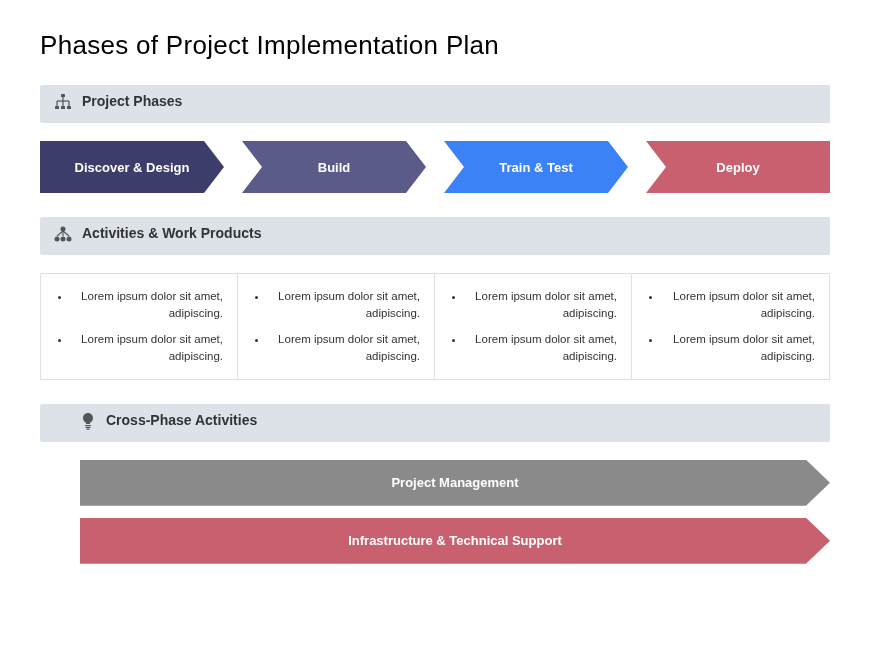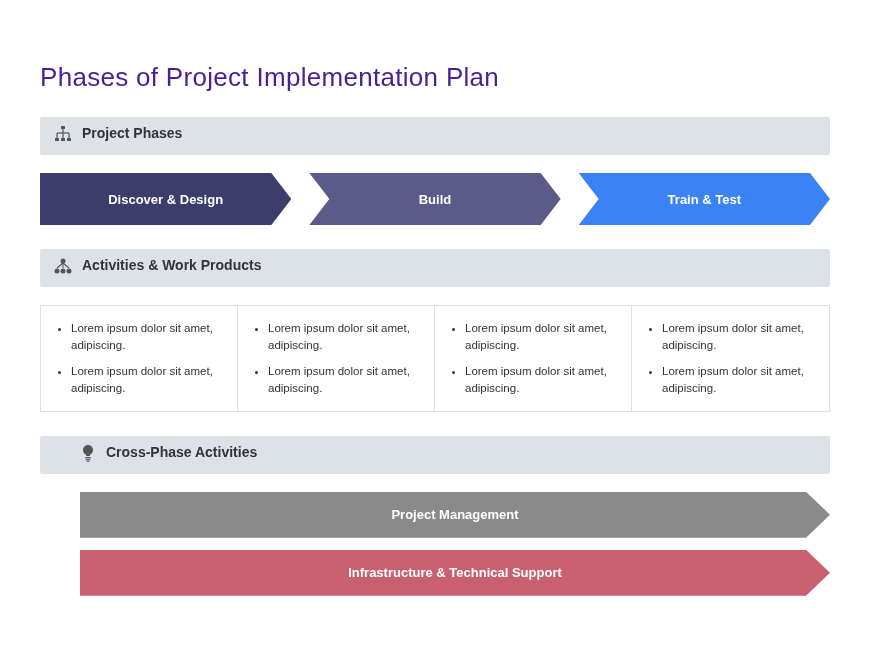--- a/index.html
+++ b/index.html
@@ -7,24 +7,23 @@
       background: #ffffff;
       font-family: 'Segoe UI', Arial, sans-serif;
       width: 870px;
       min-height: 653px;
       padding: 30px 40px;
     }
 
     .page-title {
       font-size: 26px;
       font-weight: 400;
-      color: #4c1d95;
+      color: #000000;
       margin-bottom: 24px;
       letter-spacing: 0.3px;
-      margin-top: 32px;
     }
 
     .section-header {
       background: #dde1e8;
       padding: 8px 14px;
       display: flex;
       align-items: flex-start;
       gap: 10px;
       margin-bottom: 18px;
       border-radius: 2px;
@@ -86,20 +85,21 @@
 
     .activity-col {
       padding: 14px 14px;
       border-right: 1px solid #e0e0e0;
     }
     .activity-col:last-child { border-right: none; }
 
     .activity-col ul {
       list-style: disc;
       padding-left: 16px;
+      text-align: right;
     }
 
     .activity-col li {
       font-size: 11.5px;
       color: #333;
       line-height: 1.45;
       margin-bottom: 10px;
     }
     .activity-col li:last-child { margin-bottom: 0; }
 
@@ -147,20 +147,21 @@
       <line x1="15" y1="8" x2="15" y2="13" stroke="#555" stroke-width="1.2"></line>
     </svg>
   </span>
   <span class="section-header-title">Project Phases</span>
 </div>
 
 <div class="phases-row">
   <div class="phase-arrow discover">Discover &amp; Design</div>
   <div class="phase-arrow build">Build</div>
   <div class="phase-arrow train">Train &amp; Test</div>
+  <div class="phase-arrow deploy">Deploy</div>
 </div>
 
 <div class="section-header">
   <span class="section-icon">
     <svg width="18" height="18" viewBox="0 0 18 18" fill="none">
       <circle cx="9" cy="4" r="2.5" fill="#555"></circle>
       <circle cx="3" cy="14" r="2.5" fill="#555"></circle>
       <circle cx="9" cy="14" r="2.5" fill="#555"></circle>
       <circle cx="15" cy="14" r="2.5" fill="#555"></circle>
       <line x1="3" y1="11" x2="9" y2="6" stroke="#555" stroke-width="1.1"></line>

